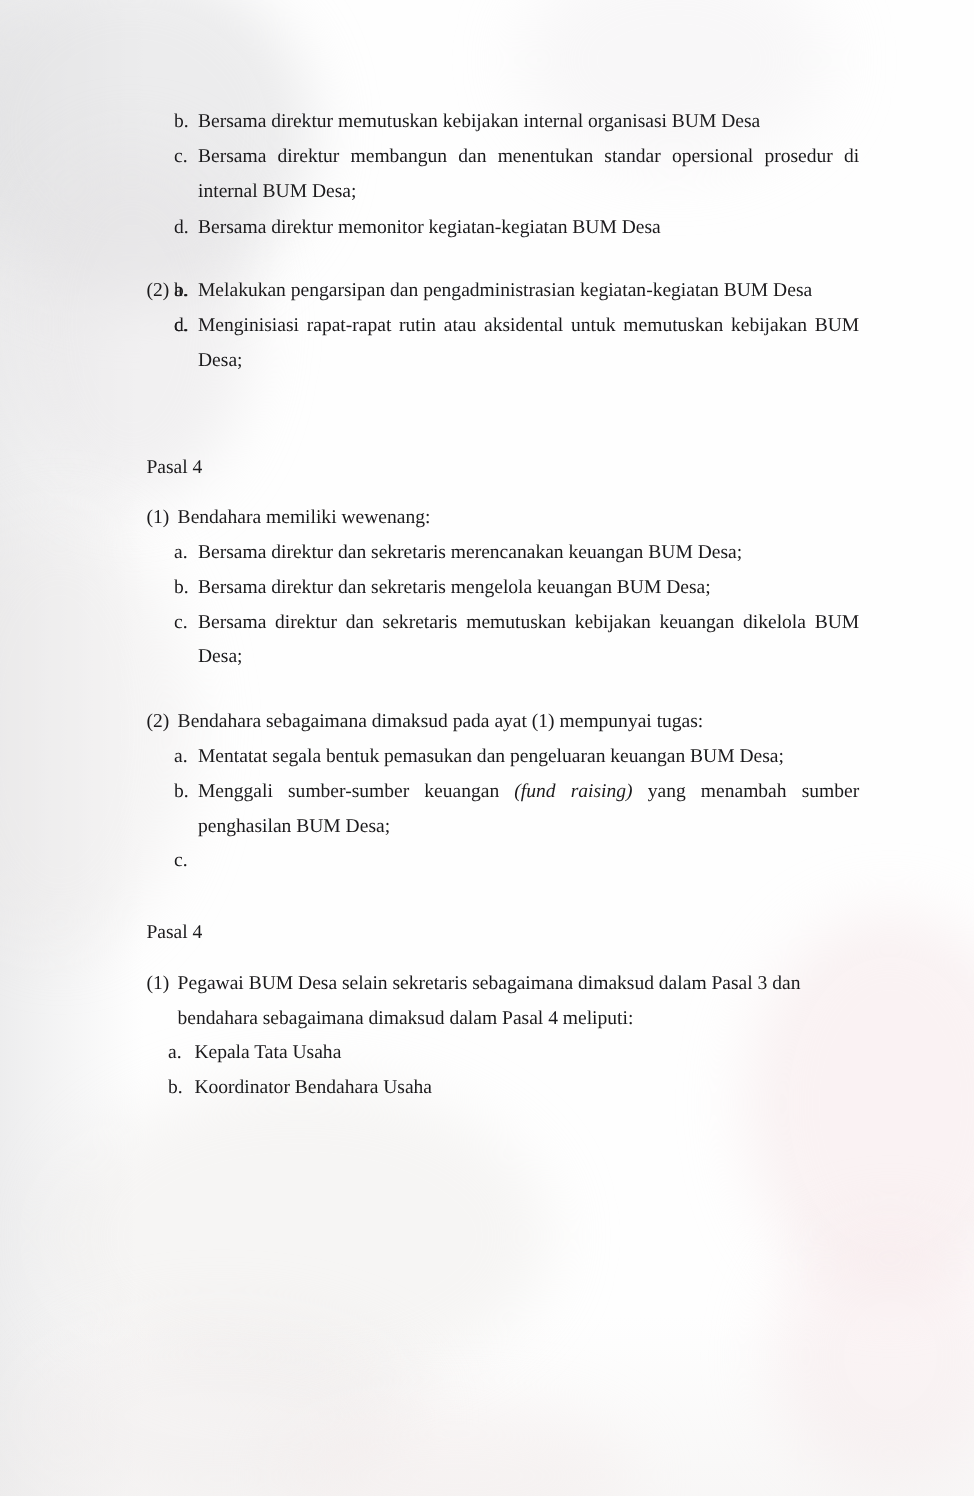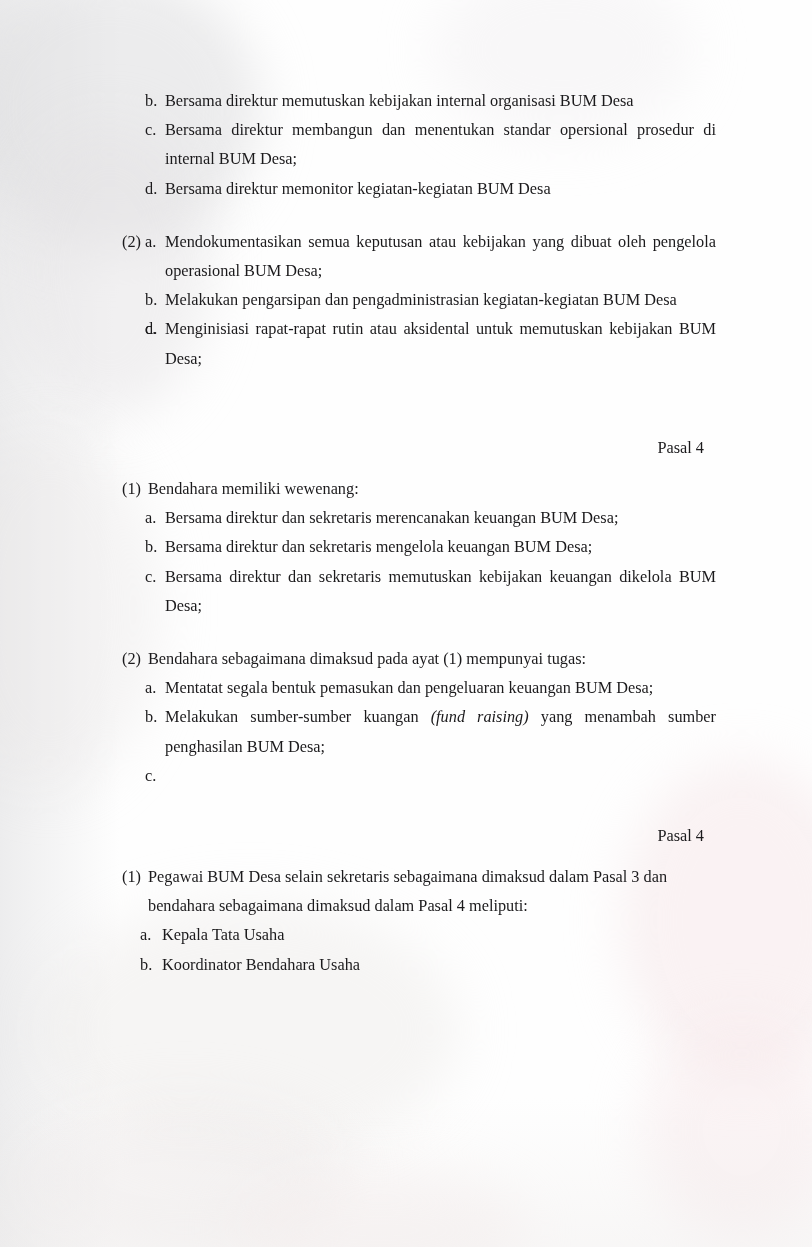--- a/index.html
+++ b/index.html
@@ -106,21 +106,21 @@
     text-align: left;
   }
 
   
   .alpha-list.tight > li {
     margin-left: 18px;
     padding-left: 22px;
   }
 
   .heading {
-    text-align: right;
+    text-align: left;
     padding-right: 12px;
   }
 
   .gap-sm  { height: 12px; }
   .gap-md  { height: 24px; }
   .gap-xl  { height: 60px; }
 
   em.term { }
 </style>
 </head>
@@ -144,39 +144,39 @@
 
   <div class="body-col" id="body-col">
       <ul class="alpha-list">
         <li class=""><span class="marker">b.</span><span>Bersama direktur memutuskan kebijakan internal organisasi BUM Desa</span></li>
         <li class=""><span class="marker">c.</span><span>Bersama direktur membangun dan menentukan standar opersional prosedur di internal BUM Desa;</span></li>
         <li class="short"><span class="marker">d.</span><span>Bersama direktur memonitor kegiatan-kegiatan BUM Desa</span></li>
       </ul>
       <div class="gap-md"></div>
       <div class="clause"><span class="marker">(2)</span></div>
       <ul class="alpha-list">
-        <li class=""><span class="marker">a.</span><span>Mendokumentasikan semua keputusan atau kebijakan yang dibuat oleh pengelola operasional BUM Desa;</span></li>
+        <li class=""><span class="marker">a.</span></li>
         <li class=""><span class="marker">b.</span><span>Melakukan pengarsipan dan pengadministrasian kegiatan-kegiatan BUM Desa</span></li>
         <li class="short"><span class="marker">c.</span></li>
         <li class=""><span class="marker">d.</span><span>Menginisiasi rapat-rapat rutin atau aksidental untuk memutuskan kebijakan BUM Desa;</span></li>
       </ul>
       <div class="gap-xl"></div>
       <div class="heading">Pasal 4</div>
       <div class="gap-sm"></div>
       <div class="clause"><span class="marker">(1)</span><span>Bendahara memiliki wewenang:</span></div>
       <ul class="alpha-list">
         <li class="short"><span class="marker">a.</span><span>Bersama direktur dan sekretaris merencanakan keuangan BUM Desa;</span></li>
         <li class="short"><span class="marker">b.</span><span>Bersama direktur dan sekretaris mengelola keuangan BUM Desa;</span></li>
         <li class=""><span class="marker">c.</span><span>Bersama direktur dan sekretaris memutuskan kebijakan keuangan dikelola BUM Desa;</span></li>
       </ul>
       <div class="gap-md"></div>
       <div class="clause"><span class="marker">(2)</span><span>Bendahara sebagaimana dimaksud pada ayat (1) mempunyai tugas:</span></div>
       <ul class="alpha-list">
         <li class=""><span class="marker">a.</span><span>Mentatat segala bentuk pemasukan dan pengeluaran keuangan BUM Desa;</span></li>
-        <li class=""><span class="marker">b.</span><span><span>Melakukan sumber-sumber kuangan </span><em class="term">(fund raising)</em><span> yang menambah sumber penghasilan BUM Desa;</span></span></li>
+        <li class=""><span class="marker">b.</span><span><span>Menggali sumber-sumber keuangan </span><em class="term">(fund raising)</em><span> yang menambah sumber penghasilan BUM Desa;</span></span></li>
         <li class=""><span class="marker">c.</span></li>
       </ul>
       <div class="gap-xl"></div>
       <div class="heading">Pasal 4</div>
       <div class="gap-sm"></div>
       <div class="clause"><span class="marker">(1)</span><span>Pegawai BUM Desa selain sekretaris sebagaimana dimaksud dalam Pasal 3 dan bendahara sebagaimana dimaksud dalam Pasal 4 meliputi:</span></div>
       <ul class="alpha-list tight">
         <li class="short"><span class="marker">a.</span><span>Kepala Tata Usaha</span></li>
         <li class="short"><span class="marker">b.</span><span>Koordinator Bendahara Usaha</span></li>
       </ul>

